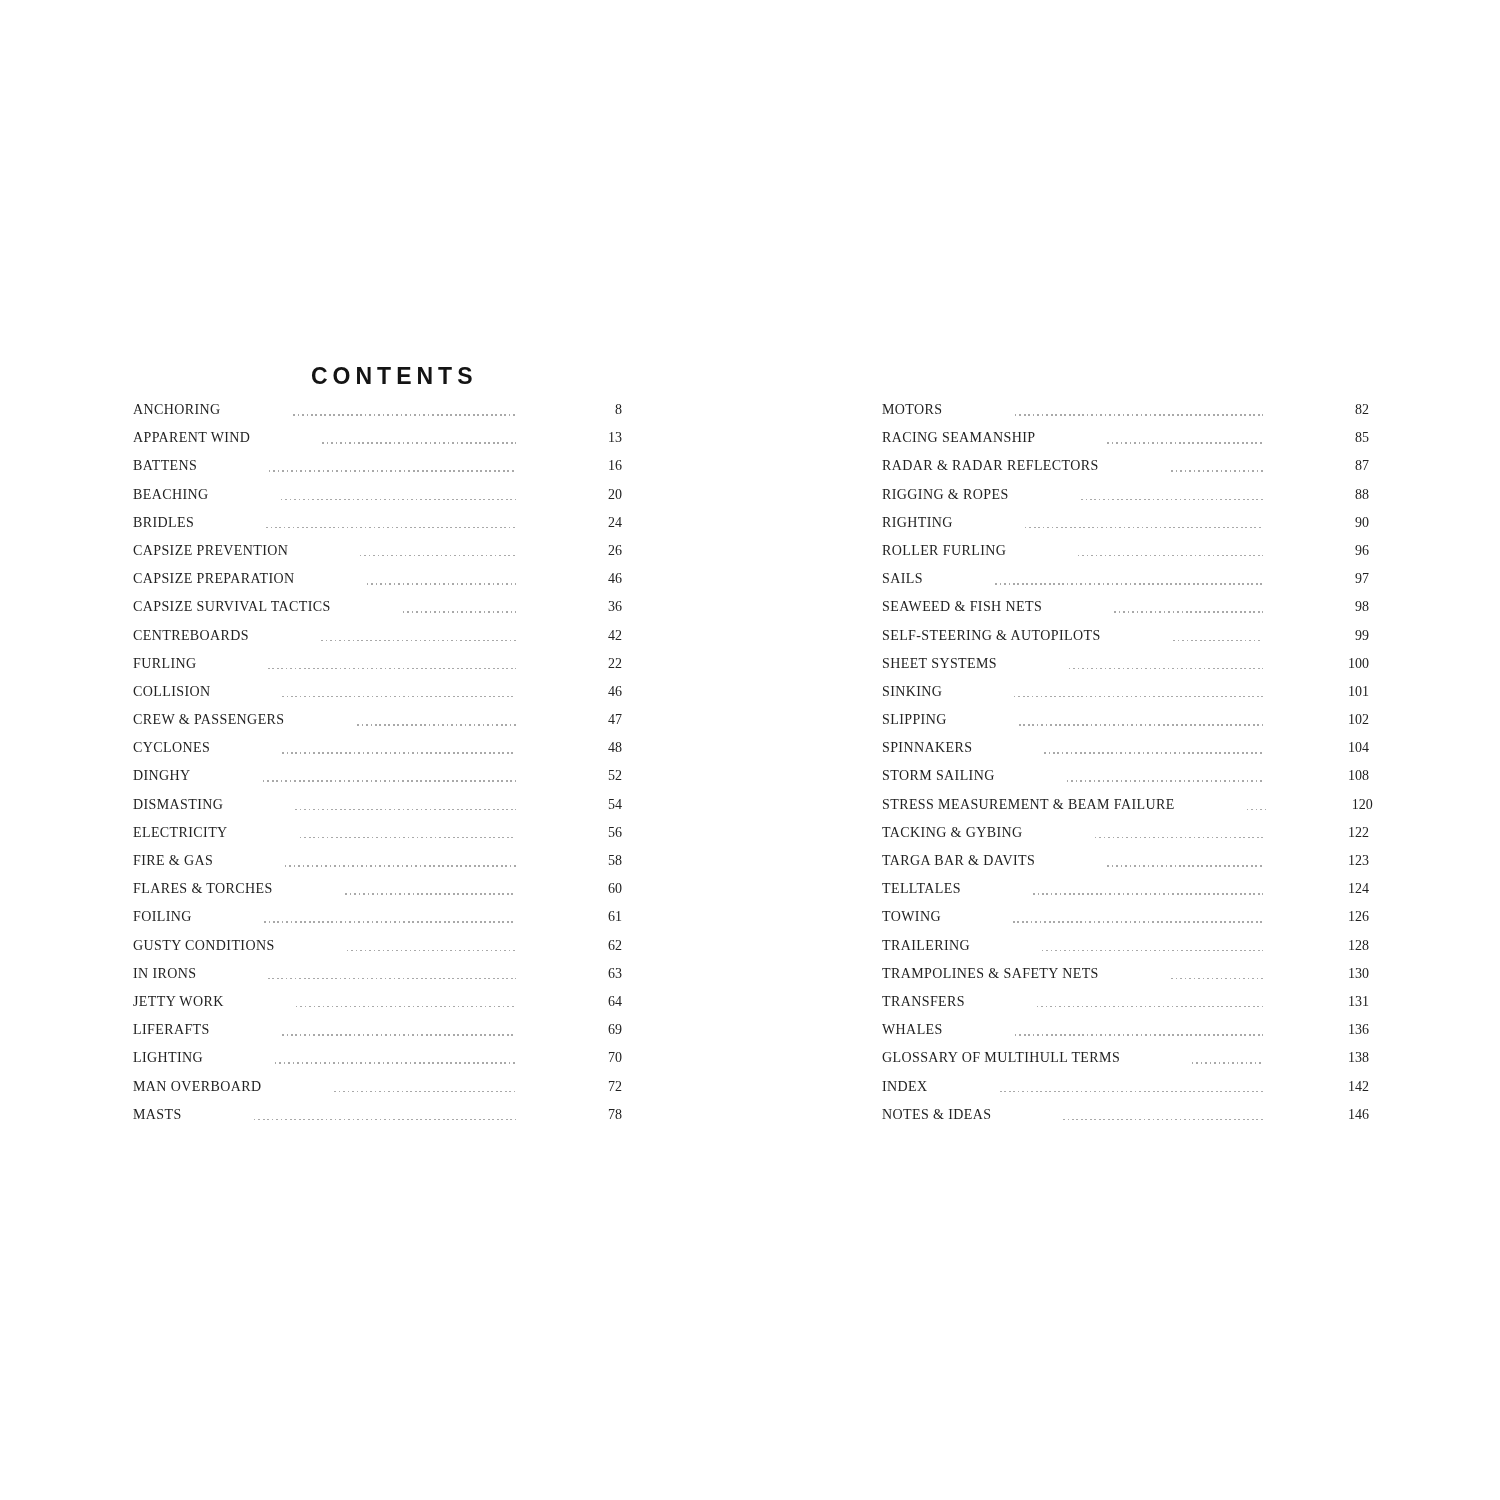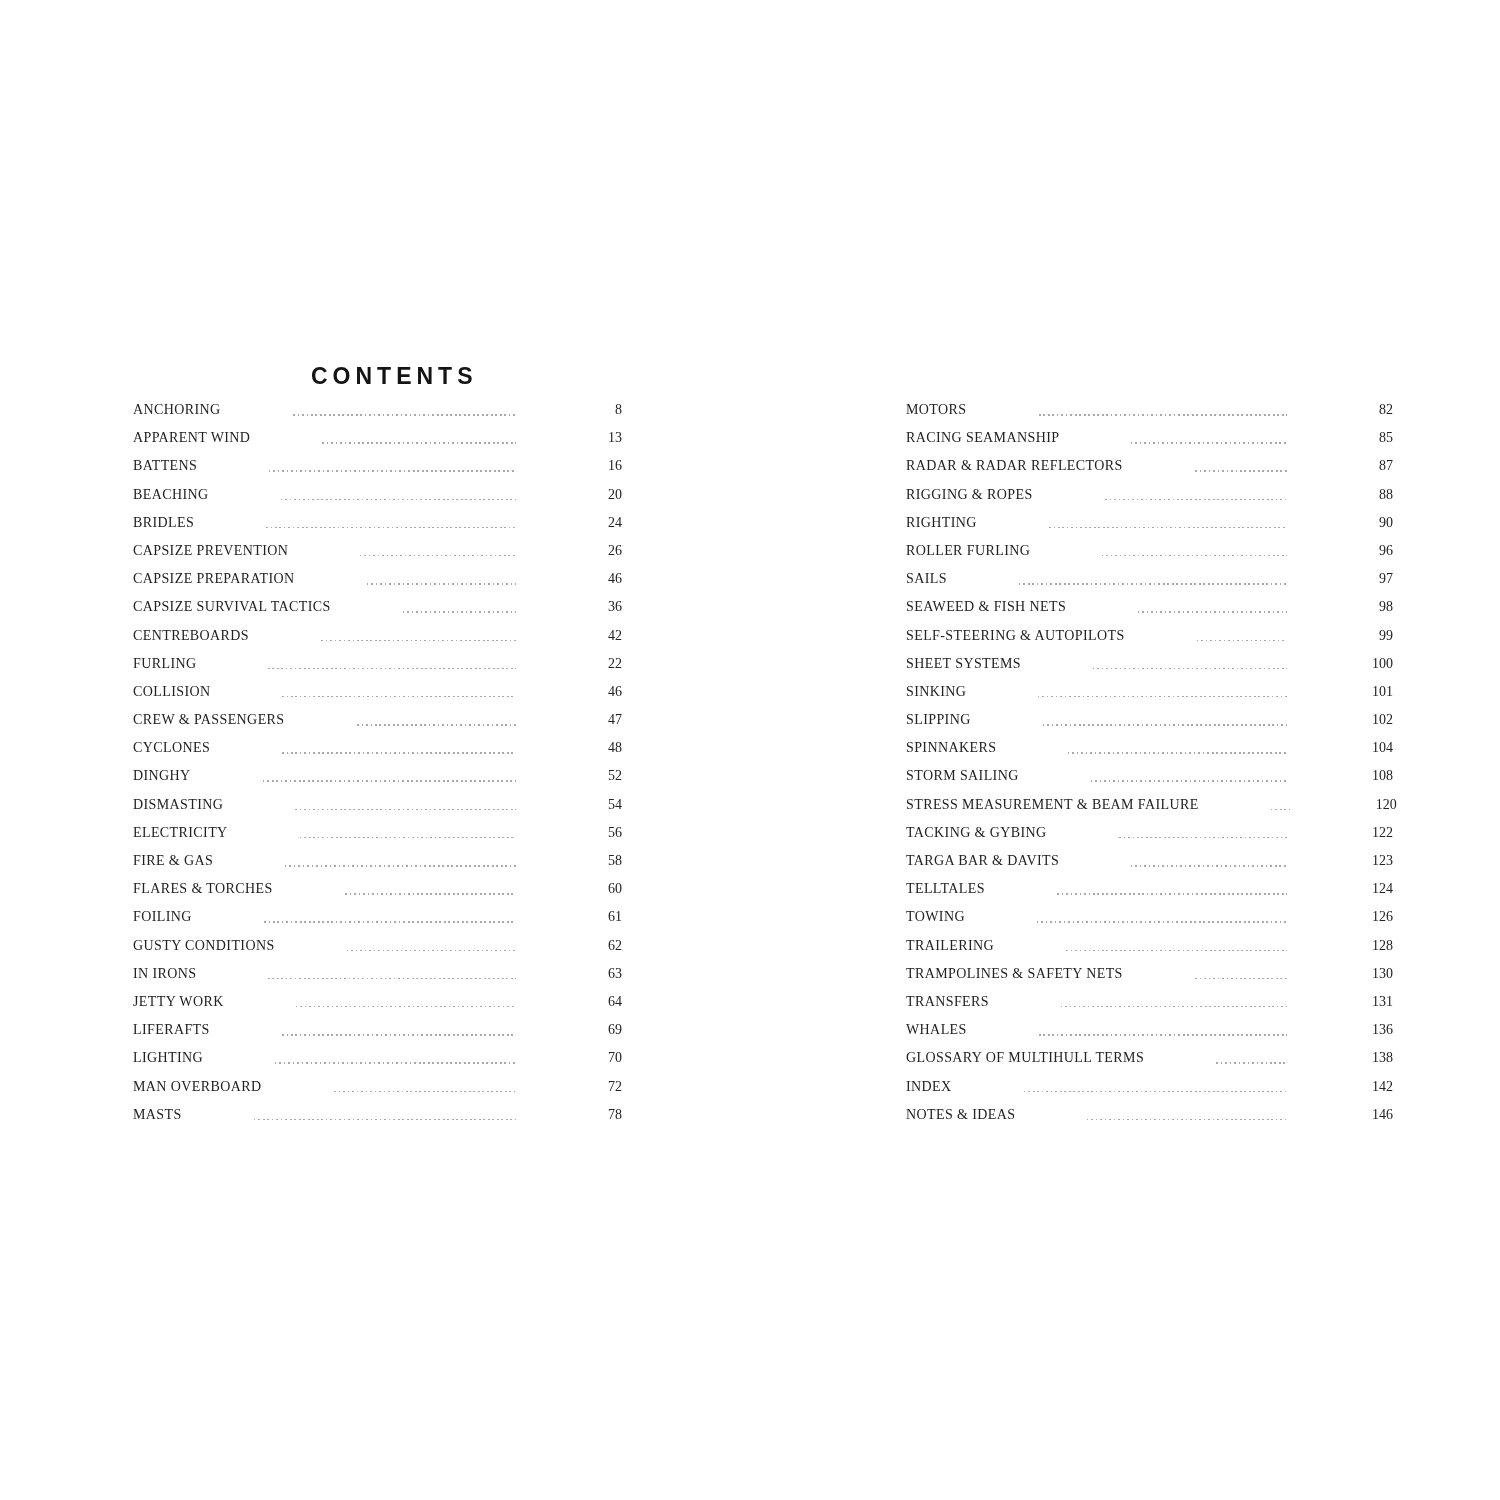--- a/index.html
+++ b/index.html
@@ -24,21 +24,21 @@
     font-size: 23px;
     letter-spacing: 5px;
     color: #141414;
     white-space: nowrap;
   }
   .toc-column {
     position: absolute;
     top: 396px;
   }
   #toc-column-left  { left: 133px; width: 489px; }
-  #toc-column-right { left: 906px; width: 487px; }
+  #toc-column-right { left: 882px; width: 487px; }
   .toc-row {
     display: flex;
     height: 28.2px;
     line-height: 28.2px;
     font-size: 14px;
     color: #222222;
     gap: 48px;
   }
   .toc-label {
     white-space: nowrap;

